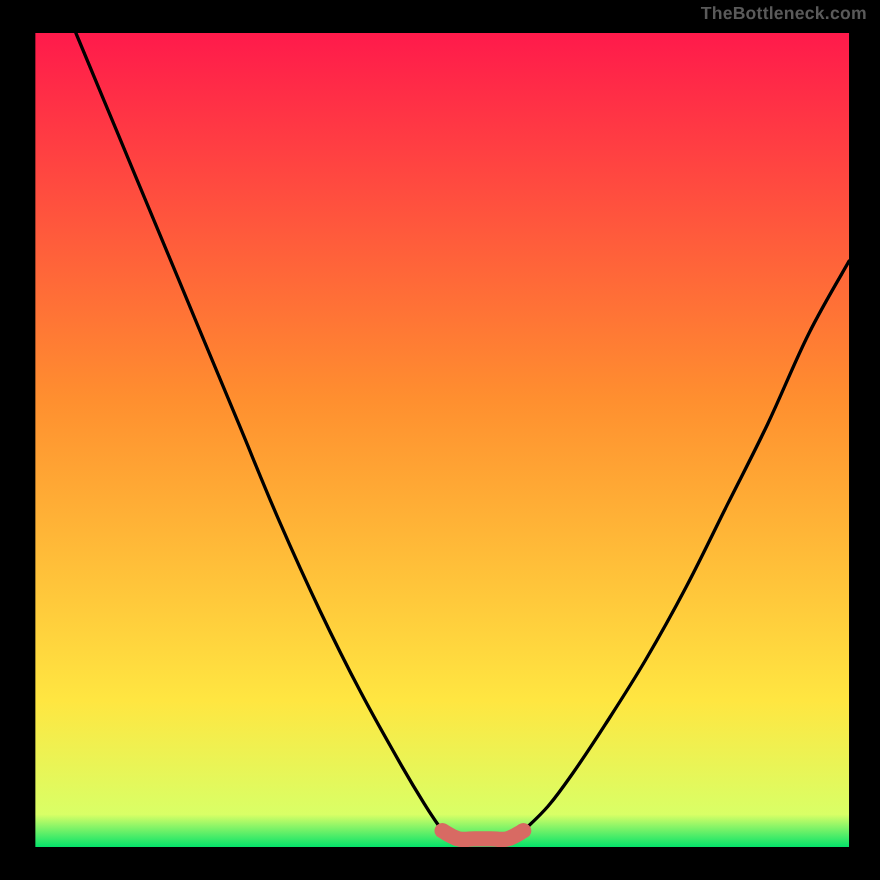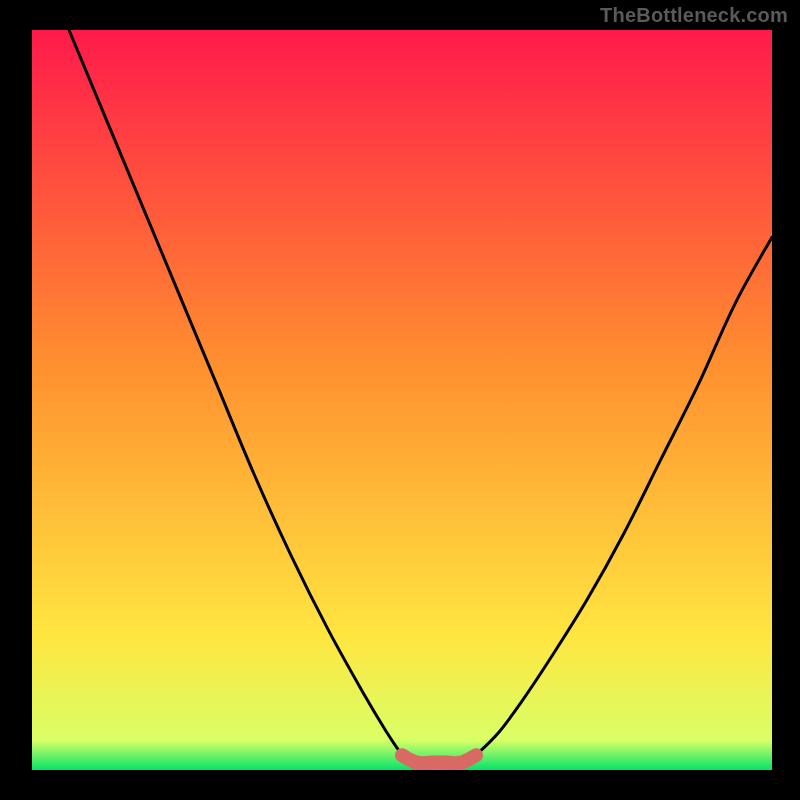--- a/index.html
+++ b/index.html
@@ -15,21 +15,21 @@
     position: relative;
     width: 800px;
     height: 800px;
     background: #000;
   }
   .watermark {
     position: absolute;
     top: 4px;
     right: 12px;
     color: #5a5a5a;
-    font-size: 20px;
+    font-size: 16px;
     font-weight: 600;
     letter-spacing: 0.2px;
     user-select: none;
   }
   .plot-wrap {
     position: absolute;
     left: 32px;
     top: 30px;
     width: 740px;
     height: 740px;

